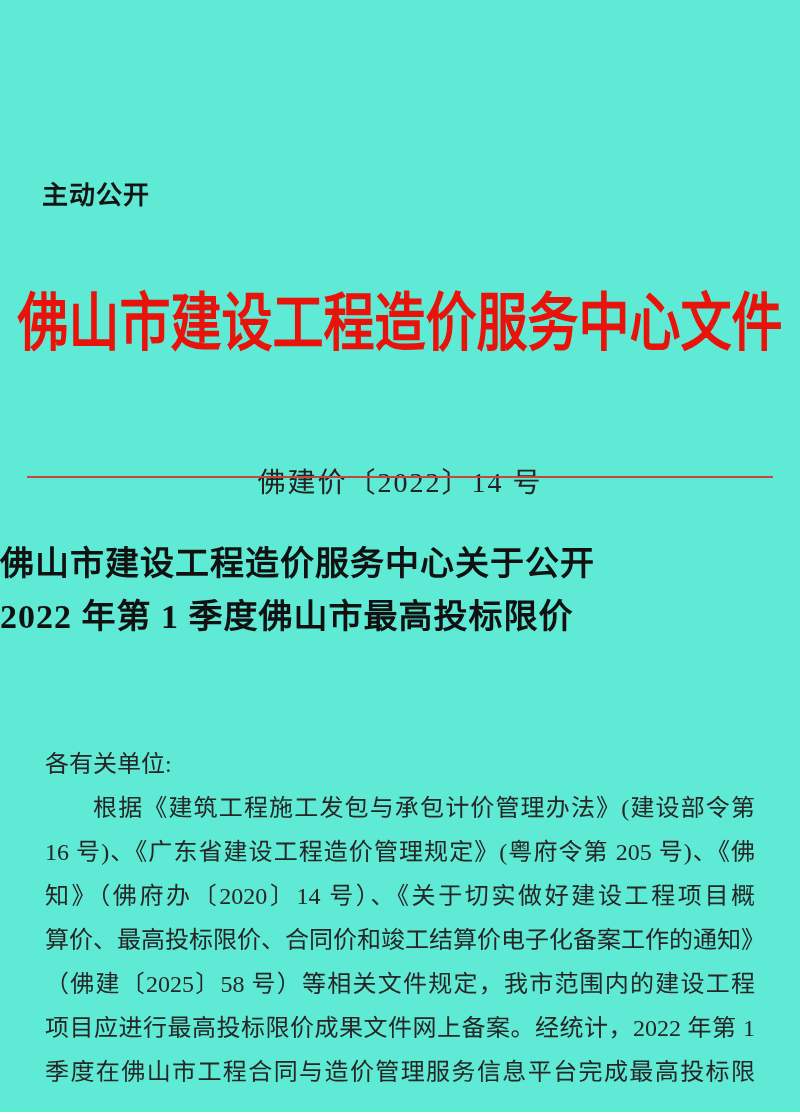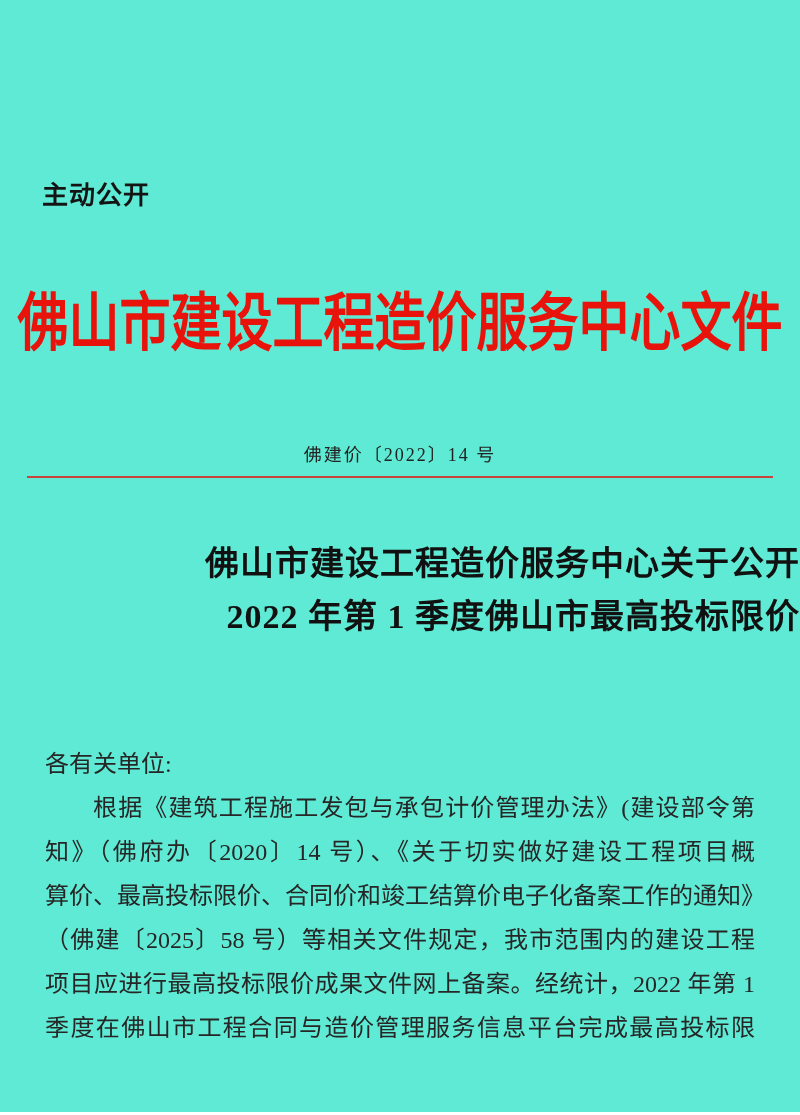--- a/index.html
+++ b/index.html
@@ -37,42 +37,42 @@
     line-height: 54px;
     letter-spacing: 0px;
     color: #e8130a;
     transform: scaleY(1.25);
     transform-origin: center top;
     white-space: nowrap;
   }
   .doc-number {
     position: absolute;
     left: 0;
-    top: 440px;
+    top: 460px;
     width: 800px;
     text-align: center;
-    font-size: 18px;
+    font-size: 28px;
     letter-spacing: 2px;
     color: #222222;
     white-space: nowrap;
   }
   .red-rule {
     position: absolute;
     left: 27px;
     top: 476px;
     width: 746px;
     height: 2px;
     background: #c8453d;
   }
   .subject {
     position: absolute;
     left: 0;
     top: 537px;
     width: 800px;
-    text-align: right;
+    text-align: left;
     font-weight: 700;
     font-size: 34px;
     line-height: 53px;
     color: #111111;
     letter-spacing: 1px;
   }
   .subject .subject-line { white-space: nowrap; }
   .body-text {
     position: absolute;
     left: 45px;
@@ -110,20 +110,21 @@
   <div class="red-rule"></div>
 
   <div class="subject">
     <div class="subject-line">佛山市建设工程造价服务中心关于公开</div>
     <div class="subject-line">2022 年第 1 季度佛山市最高投标限价</div>
   </div>
 
   <div class="body-text">
     <div class="salutation">各有关单位:</div>
     <div class="body-line indent-first">根据《建筑工程施工发包与承包计价管理办法》(建设部令第</div>
+    <div class="body-line">16 号)、《广东省建设工程造价管理规定》(粤府令第 205 号)、《佛</div>
     <div class="body-line">知》（佛府办〔2020〕14 号）、《关于切实做好建设工程项目概</div>
     <div class="body-line">算价、最高投标限价、合同价和竣工结算价电子化备案工作的通知》</div>
     <div class="body-line">（佛建〔2025〕58 号）等相关文件规定，我市范围内的建设工程</div>
     <div class="body-line">项目应进行最高投标限价成果文件网上备案。经统计，2022 年第 1</div>
     <div class="body-line">季度在佛山市工程合同与造价管理服务信息平台完成最高投标限</div>
   </div>
 
 </div>
 
 </body></html>

